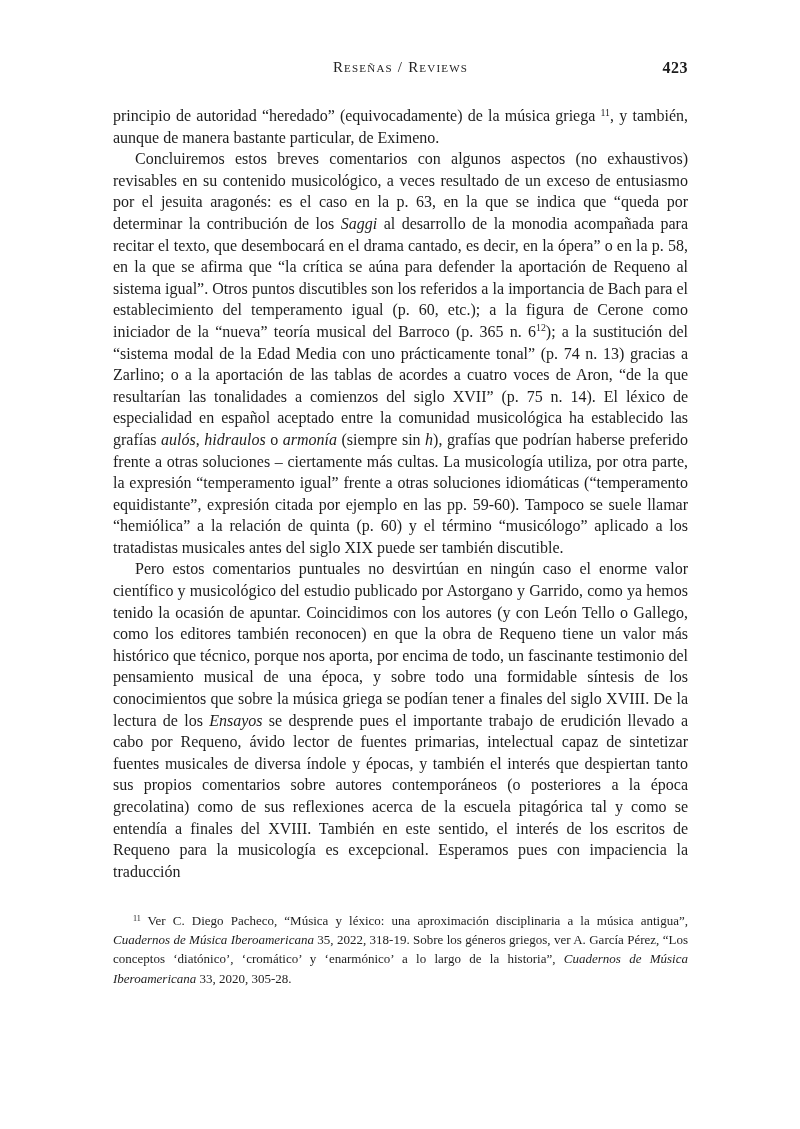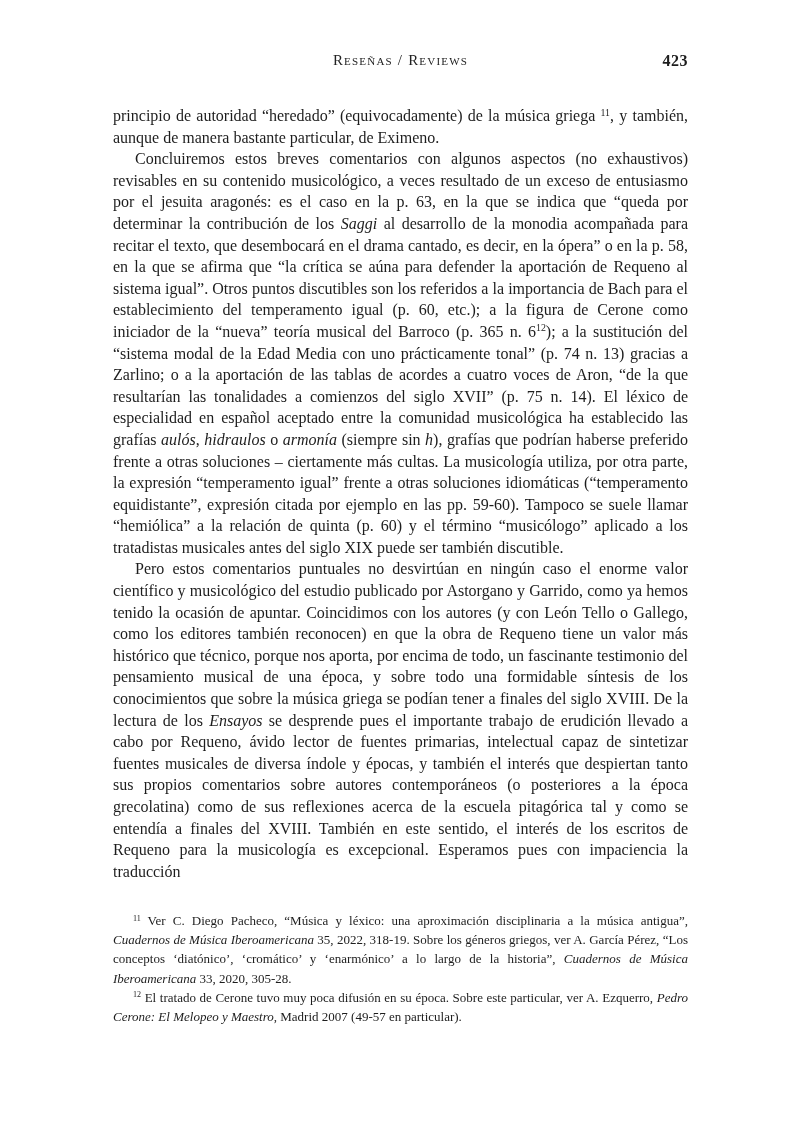--- a/index.html
+++ b/index.html
@@ -1,21 +1,21 @@
 <!DOCTYPE html>
 <html><head>
 <meta charset="utf-8">
 <style>
   html, body { margin:0; padding:0; background:#ffffff; }
   .page {
     position:relative; width:800px; height:1129px; margin:0 auto;
     background:#ffffff; color:#1d1d1d;
     font-family:"Liberation Serif", serif; overflow:hidden;
   }
-  .page-header { position:absolute; top:52px; left:113px; width:575px; height:20px; }
+  .page-header { position:absolute; top:59px; left:113px; width:575px; height:20px; }
   .running-head {
     text-align:center; font-variant:small-caps; letter-spacing:1.2px;
     font-size:15px; color:#222;
   }
   .page-number { position:absolute; top:0; right:0; font-size:16px; letter-spacing:0.5px;font-weight:bold; }
   .body-text {
     position:absolute; top:105px; left:113px; width:575px;
     font-size:16px; line-height:21.6px; text-align:justify;
   }
   .para { margin:0; padding:0; }
@@ -45,17 +45,16 @@
   </header>
 
   <main class="body-text">
       <p class="para"><span>principio de autoridad “heredado” (equivocadamente) de la música griega </span><sup>11</sup><span>, y también, aunque de manera bastante particular, de Eximeno.</span></p>
       <p class="para indent"><span>Concluiremos estos breves comentarios con algunos aspectos (no exhaustivos) revisables en su contenido musicológico, a veces resultado de un exceso de entusiasmo por el jesuita aragonés: es el caso en la p. 63, en la que se indica que “queda por determinar la contribución de los </span><span class="it">Saggi</span><span> al desarrollo de la monodia acompañada para recitar el texto, que desembocará en el drama cantado, es decir, en la ópera” o en la p. 58, en la que se afirma que “la crítica se aúna para defender la aportación de Requeno al sistema igual”. Otros puntos discutibles son los referidos a la importancia de Bach para el establecimiento del temperamento igual (p. 60, etc.); a la figura de Cerone como iniciador de la “nueva” teoría musical del Barroco (p. 365 n. 6</span><sup>12</sup><span>); a la sustitución del “sistema modal de la Edad Media con uno prácticamente tonal” (p. 74 n. 13) gracias a Zarlino; o a la aportación de las tablas de acordes a cuatro voces de Aron, “de la que resultarían las tonalidades a comienzos del siglo XVII” (p. 75 n. 14). El léxico de especialidad en español aceptado entre la comunidad musicológica ha establecido las grafías </span><span class="it">aulós</span><span>, </span><span class="it">hidraulos</span><span> o </span><span class="it">armonía</span><span> (siempre sin </span><span class="it">h</span><span>), grafías que podrían haberse preferido frente a otras soluciones – ciertamente más cultas. La musicología utiliza, por otra parte, la expresión “temperamento igual” frente a otras soluciones idiomáticas (“temperamento equidistante”, expresión citada por ejemplo en las pp. 59-60). Tampoco se suele llamar “hemiólica” a la relación de quinta (p. 60) y el término “musicólogo” aplicado a los tratadistas musicales antes del siglo XIX puede ser también discutible.</span></p>
       <p class="para indent justify-last"><span>Pero estos comentarios puntuales no desvirtúan en ningún caso el enorme valor científico y musicológico del estudio publicado por Astorgano y Garrido, como ya hemos tenido la ocasión de apuntar. Coincidimos con los autores (y con León Tello o Gallego, como los editores también reconocen) en que la obra de Requeno tiene un valor más histórico que técnico, porque nos aporta, por encima de todo, un fascinante testimonio del pensamiento musical de una época, y sobre todo una formidable síntesis de los conocimientos que sobre la música griega se podían tener a finales del siglo XVIII. De la lectura de los </span><span class="it">Ensayos</span><span> se desprende pues el importante trabajo de erudición llevado a cabo por Requeno, ávido lector de fuentes primarias, intelectual capaz de sintetizar fuentes musicales de diversa índole y épocas, y también el interés que despiertan tanto sus propios comentarios sobre autores contemporáneos (o posteriores a la época grecolatina) como de sus reflexiones acerca de la escuela pitagórica tal y como se entendía a finales del XVIII. También en este sentido, el interés de los escritos de Requeno para la musicología es excepcional. Esperamos pues con impaciencia la traducción</span></p>
     </main>
 
   <section class="footnotes">
       <p class="para indent"><sup>11</sup><span> Ver C. Diego Pacheco, “Música y léxico: una aproximación disciplinaria a la música antigua”, </span><span class="it">Cuadernos de Música Iberoamericana</span><span> 35, 2022, 318-19. Sobre los géneros griegos, ver A. García Pérez, “Los conceptos ‘diatónico’, ‘cromático’ y ‘enarmónico’ a lo largo de la historia”, </span><span class="it">Cuadernos de Música Iberoamericana</span><span> 33, 2020, 305-28.</span></p>
-      <p class="para indent"><sup>12</sup><span> El tratado de Cerone tuvo muy poca difusión en su época. Sobre este particular, ver A. Ezquerro, </span><span class="it">Pedro Cerone: El Melopeo y Maestro</span><span>, Madrid 2007 (49-57 en particular).</span></p>
     </section>
 
 
 </div>
 
 </body></html>

